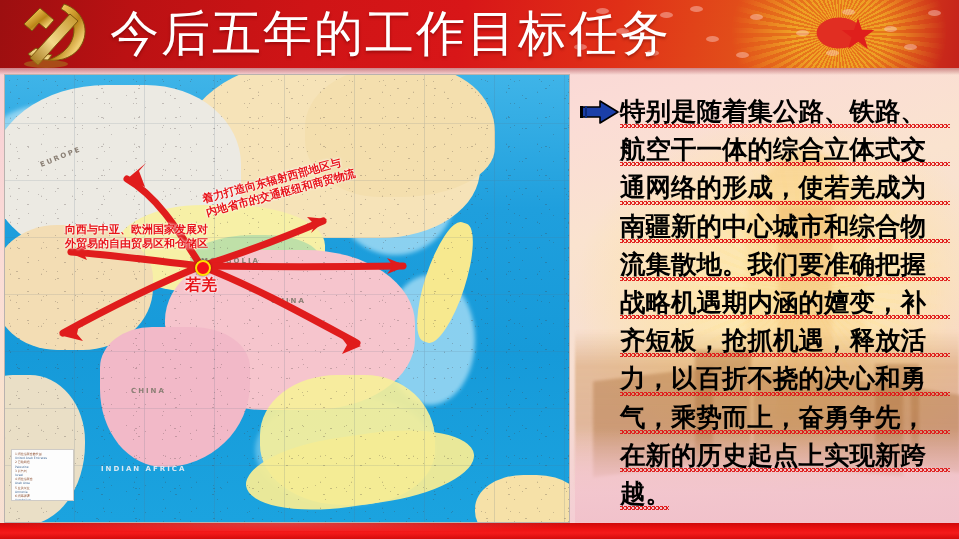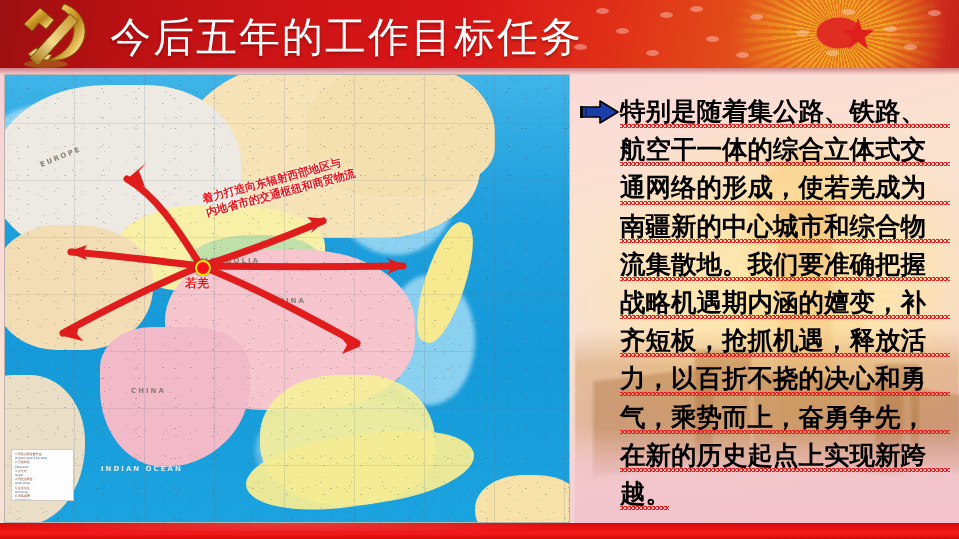--- a/index.html
+++ b/index.html
@@ -74,22 +74,22 @@
   }
   .hdr-dots{position:absolute;right:0;top:0;width:420px;height:68px;opacity:.55;}
   .hdr-dots b{position:absolute;display:block;width:13px;height:6px;border-radius:50%;background:rgba(255,220,215,0.75);filter:blur(.4px);}
 
   
   .emblem{position:absolute;left:6px;top:-2px;width:96px;height:72px;}
   .emblem svg{width:96px;height:72px;display:block;}
 
   .title{
     position:absolute;left:110px;top:10px;height:54px;line-height:54px;
-    font-family:Liberation Serif, serif;
-    font-size:41px;color:#ffffff;letter-spacing:2px;white-space:nowrap;
+    font-family:Liberation Mono, monospace;
+    font-size:49px;color:#ffffff;letter-spacing:2px;white-space:nowrap;
     text-shadow:0 2px 3px rgba(90,0,0,.45);
   }
 
   .hdr-shadow{
     position:absolute;left:0;top:68px;width:959px;height:7px;
     background:linear-gradient(180deg,rgba(150,30,40,.45),rgba(230,180,185,0));
   }
 
   
   .map-frame{
@@ -147,21 +147,21 @@
   .map-note{
     position:absolute;color:#e8141a;font-weight:bold;font-size:11px;line-height:14px;
     text-shadow:0 0 2px rgba(255,255,255,.95),0 0 3px rgba(255,255,255,.9);
     white-space:nowrap;
   }
   .note-west{left:60px;top:148px;}
   .note-east{left:196px;top:118px;transform:rotate(-15deg);transform-origin:left top;}
 
   .ruoqiang-dot{position:absolute;left:190px;top:185px;width:12px;height:12px;border-radius:50%;
     background:#f5101a;border:2px solid #ffe000;box-shadow:0 0 2px rgba(0,0,0,.5);}
-  .ruoqiang-lbl{position:absolute;left:180px;top:200px;font-size:12px;font-weight:bold;color:#e8141a;
+  .ruoqiang-lbl{position:absolute;left:180px;top:200px;font-size:16px;font-weight:bold;color:#e8141a;
     text-shadow:0 0 2px #fff,0 0 3px #fff;}
 
   
   .legend{
     position:absolute;left:6px;top:374px;width:63px;height:52px;background:#fdfdfd;
     border:1px solid #cfcbc6;padding:2px 3px;box-sizing:border-box;overflow:hidden;
   }
   .legend div{font-size:3px;line-height:4.2px;color:#8a4a2a;white-space:nowrap;}
   .legend div.en{color:#4a6f9a;}
 
@@ -288,21 +288,21 @@
       <div class="land l-afr"></div>
       <div class="land l-aus"></div>
 
       <div class="speck"></div>
       <div class="grat"></div>
 
       <div class="continent-lbl" style="left:34px;top:78px;transform:rotate(-22deg);">EUROPE</div>
       <div class="continent-lbl" style="left:196px;top:182px;">MONGOLIA</div>
       <div class="continent-lbl" style="left:266px;top:222px;">CHINA</div>
       <div class="continent-lbl" style="left:126px;top:312px;">CHINA</div>
-      <div class="continent-lbl" style="left:96px;top:390px;color:#dbe9f2;">INDIAN OCEAN</div>
+      <div class="continent-lbl" style="left:96px;top:390px;color:#dbe9f2;">INDIAN AFRICA</div>
       <div class="continent-lbl" style="left:-22px;top:368px;transform:rotate(-90deg);">AFRICA</div>
 
       <svg class="arrows" viewBox="0 0 564 447" xmlns="http://www.w3.org/2000/svg">
         <g stroke="#e01c1c" stroke-width="7" fill="none" stroke-linecap="round">
 
           <path d="M196 191 C170 150 150 120 122 104"></path>
 
           <path d="M196 191 C150 186 110 180 66 177"></path>
 
           <path d="M196 191 C150 210 100 235 58 258"></path>
@@ -319,20 +319,24 @@
           <polygon points="54,260 74,250 72,259 78,266"></polygon>
           <polygon points="322,144 302,142 310,150 306,158"></polygon>
           <polygon points="402,191 382,183 388,191 382,199"></polygon>
           <polygon points="356,271 336,262 342,270 337,279"></polygon>
         </g>
       </svg>
 
       <div class="ruoqiang-dot"></div>
       <div class="ruoqiang-lbl">若羌</div>
 
+      <div class="map-note note-west">
+        <div>向西与中亚、欧洲国家发展对</div>
+        <div>外贸易的自由贸易区和仓储区</div>
+      </div>
       <div class="map-note note-east">
         <div>着力打造向东辐射西部地区与</div>
         <div>内地省市的交通枢纽和商贸物流</div>
       </div>
 
       <div class="legend" id="mapLegend">
           <div>1 阿拉伯联合酋长国</div>
           <div class="en">United Arab Emirates</div>
           <div>2 巴勒斯坦</div>
           <div class="en">Palestine</div>

